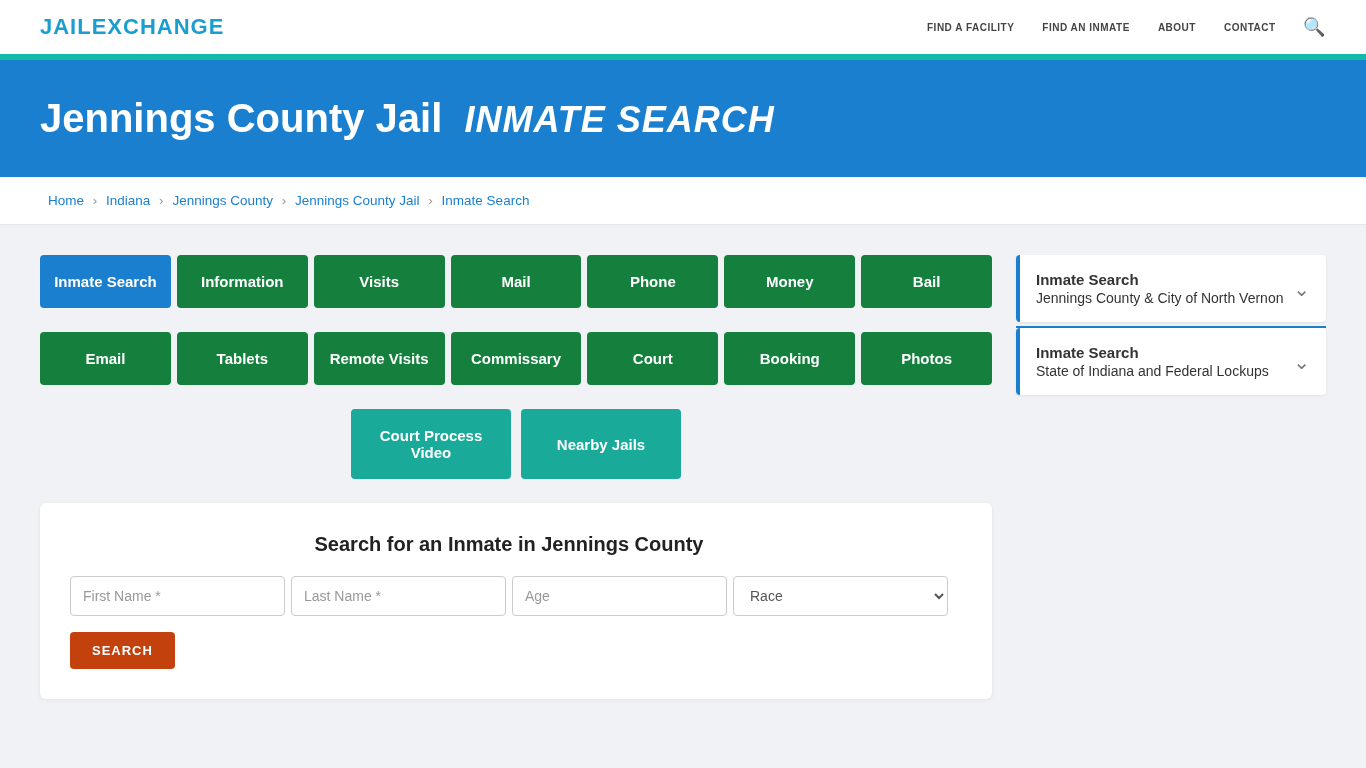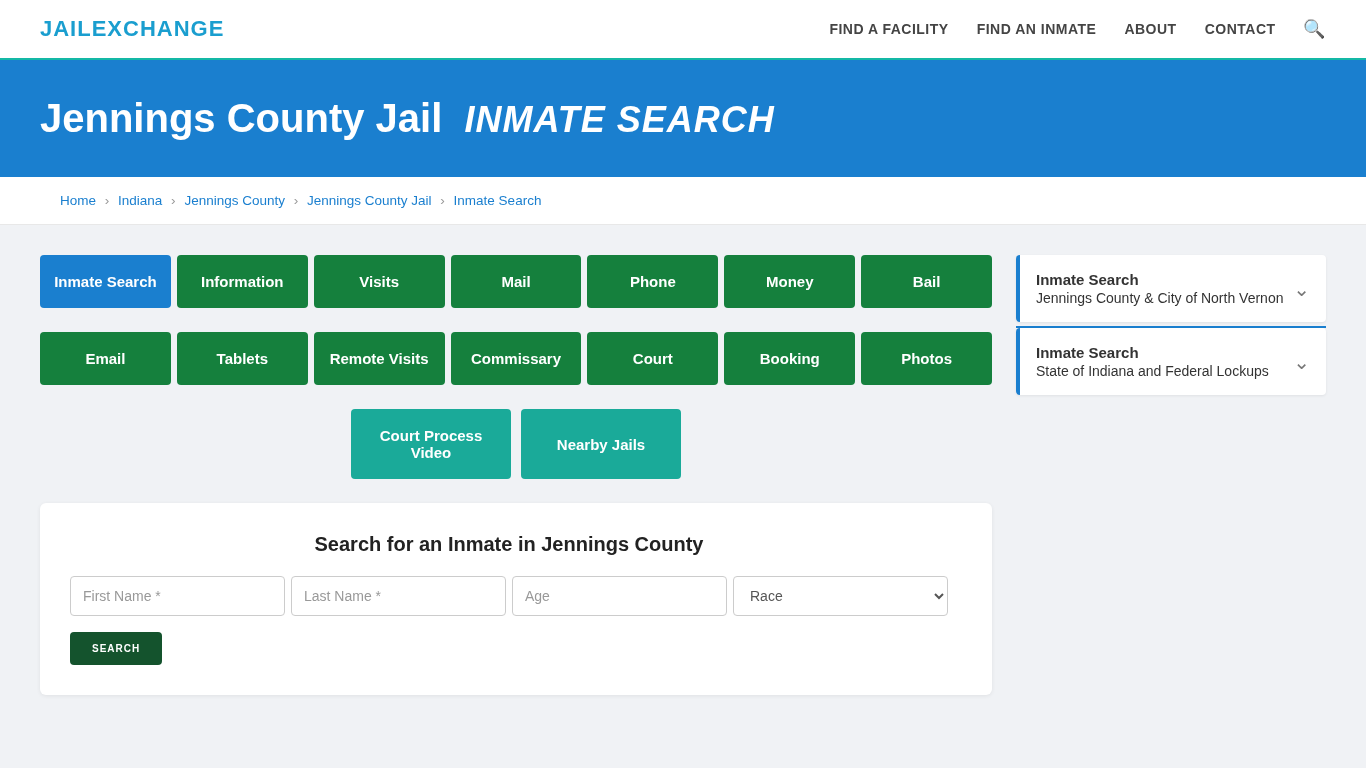--- a/index.html
+++ b/index.html
@@ -1,21 +1,21 @@
 <!DOCTYPE html>
 <html><head>
   <meta charset="utf-8">
   <style>
     * { box-sizing: border-box; margin: 0; padding: 0; }
     body { font-family: Arial, Helvetica, sans-serif; background: #f0f2f5; color: #333; }
 
     
     .header {
       background: #fff;
-      border-bottom: 2px solid #14b8a6;
+      border-bottom: 6px solid #14b8a6;
       padding: 0 40px;
       height: 60px;
       display: flex;
       align-items: center;
       justify-content: space-between;
     }
     .logo {
       font-size: 22px;
       font-weight: 900;
       letter-spacing: 1px;
@@ -24,21 +24,21 @@
     }
     .logo span {
       color: #1a9ecf;
     }
     .nav {
       display: flex;
       align-items: center;
       gap: 28px;
     }
     .nav-item {
-      font-size: 14px;
+      font-size: 10px;
       font-weight: 700;
       color: #444;
       text-transform: uppercase;
       letter-spacing: 0.5px;
       cursor: pointer;
     }
     .nav-search {
       font-size: 18px;
       color: #444;
       cursor: pointer;
@@ -57,21 +57,21 @@
     .hero-title-italic {
       font-style: italic;
       font-weight: 700;
       font-size: 36px;
       letter-spacing: 1px;
       text-transform: uppercase;
     }
 
     
     .breadcrumb {
-      padding: 16px 60px;
+      padding: 16px 48px;
       background: #fff;
       font-size: 13.5px;
       border-bottom: 1px solid #e8e8e8;
     }
     .breadcrumb a, .breadcrumb span {
       color: #1a7fcf;
       cursor: pointer;
     }
     .breadcrumb .sep {
       color: #999;
@@ -147,26 +147,26 @@
       border-radius: 4px;
       padding: 10px 12px;
       font-size: 14px;
       flex: 1 1 120px;
       min-width: 100px;
       color: #555;
       background: #fff;
     }
     .search-fields input::placeholder { color: #999; }
     .btn-search {
-      background: #14532d;
+      background: #c2410c;
       color: #fff;
       border: none;
       border-radius: 4px;
       padding: 11px 22px;
-      font-size: 10px;
+      font-size: 13px;
       font-weight: 700;
       letter-spacing: 1px;
       cursor: pointer;
       text-transform: uppercase;
     }
 
     
     .right-col {
       width: 310px;
       flex-shrink: 0;

